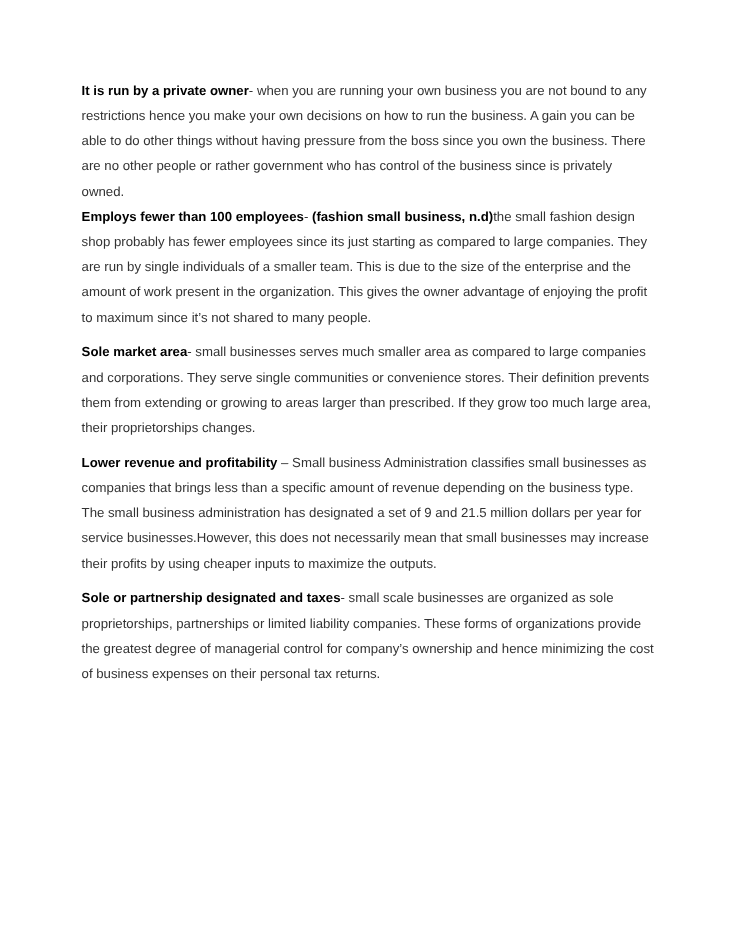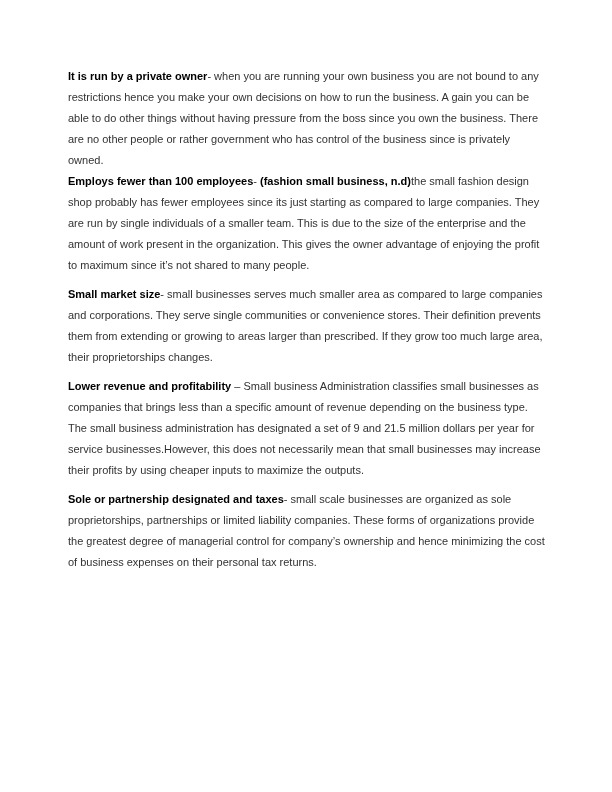--- a/index.html
+++ b/index.html
@@ -72,21 +72,21 @@
     font-weight: bold;
   }
 </style>
 </head>
 <body>
 
 <div class="page">
   <div class="content" id="paragraphs">
       <p><span class="bold">It is run by a private owner</span><span>- when you are running your own business you are not bound to any restrictions hence you make your own decisions on how to run the business. A gain you can be able to do other things without having pressure from the boss since you own the business. There are no other people or rather government who has control of the business since is privately owned.</span></p>
       <p><span class="bold">Employs fewer than 100 employees</span><span>- </span><span class="bold">(fashion small business, n.d)</span><span>the small fashion design shop probably has fewer employees since its just starting as compared to large companies. They are run by single individuals of a smaller team. This is due to the size of the enterprise and the amount of work present in the organization. This gives the owner advantage of enjoying the profit to maximum since it’s not shared to many people.</span></p>
-      <p class="spaced"><span class="bold">Small market size</span><span>- small businesses serves much smaller area as compared to large companies and corporations. They serve single communities or convenience stores. Their definition prevents them from extending or growing to areas larger than prescribed. If they grow too much large area, their proprietorships changes.</span></p>
+      <p class="spaced"><span class="bold">Sole market area</span><span>- small businesses serves much smaller area as compared to large companies and corporations. They serve single communities or convenience stores. Their definition prevents them from extending or growing to areas larger than prescribed. If they grow too much large area, their proprietorships changes.</span></p>
       <p class="spaced"><span class="bold">Lower revenue and profitability</span><span> – Small business Administration classifies small businesses as companies that brings less than a specific amount of revenue depending on the business type. The small business administration has designated a set of 9 and 21.5 million dollars per year for service businesses.However, this does not necessarily mean that small businesses may increase their profits by using cheaper inputs to maximize the outputs.</span></p>
       <p class="spaced"><span class="bold">Sole or partnership designated and taxes</span><span>- small scale businesses are organized as sole proprietorships, partnerships or limited liability companies. These forms of organizations provide the greatest degree of managerial control for company’s ownership and hence minimizing the cost of business expenses on their personal tax returns.</span></p>
     </div>
 
   <div class="footer">
     <span class="pagenum">4</span><span class="sep">|</span><span class="pagelabel">Page</span>
   </div>
 </div>
 
 </body></html>

